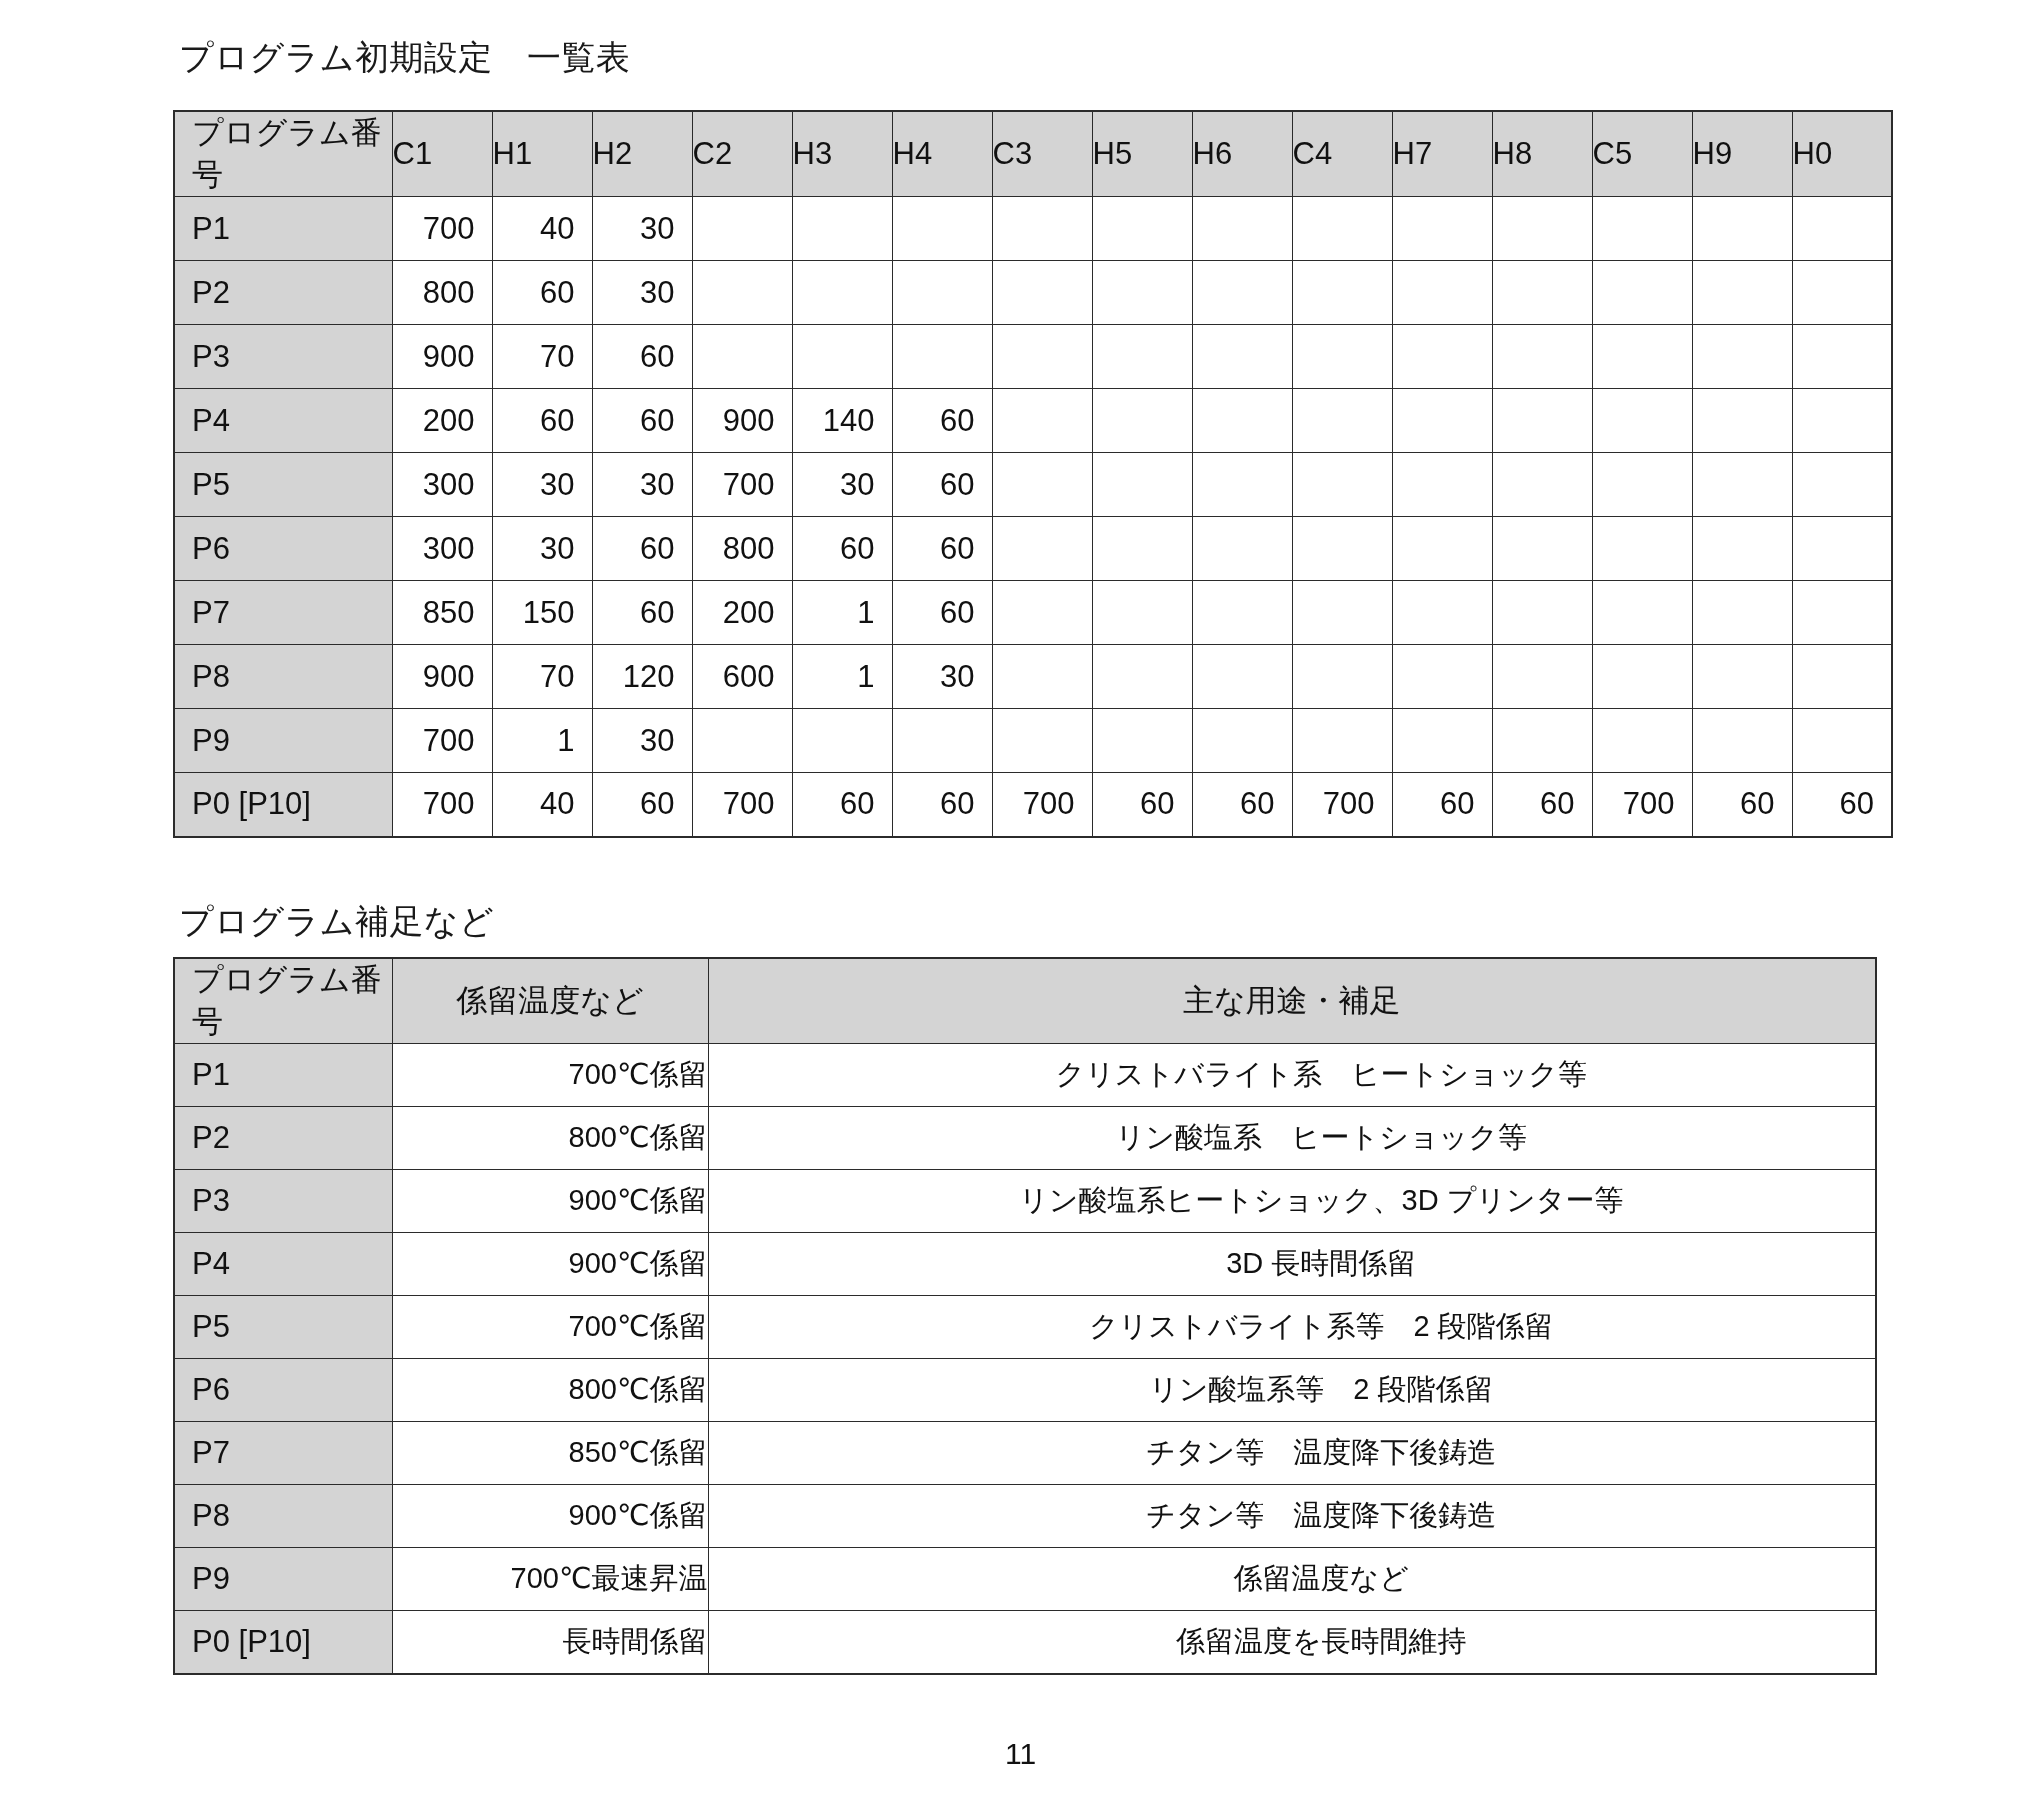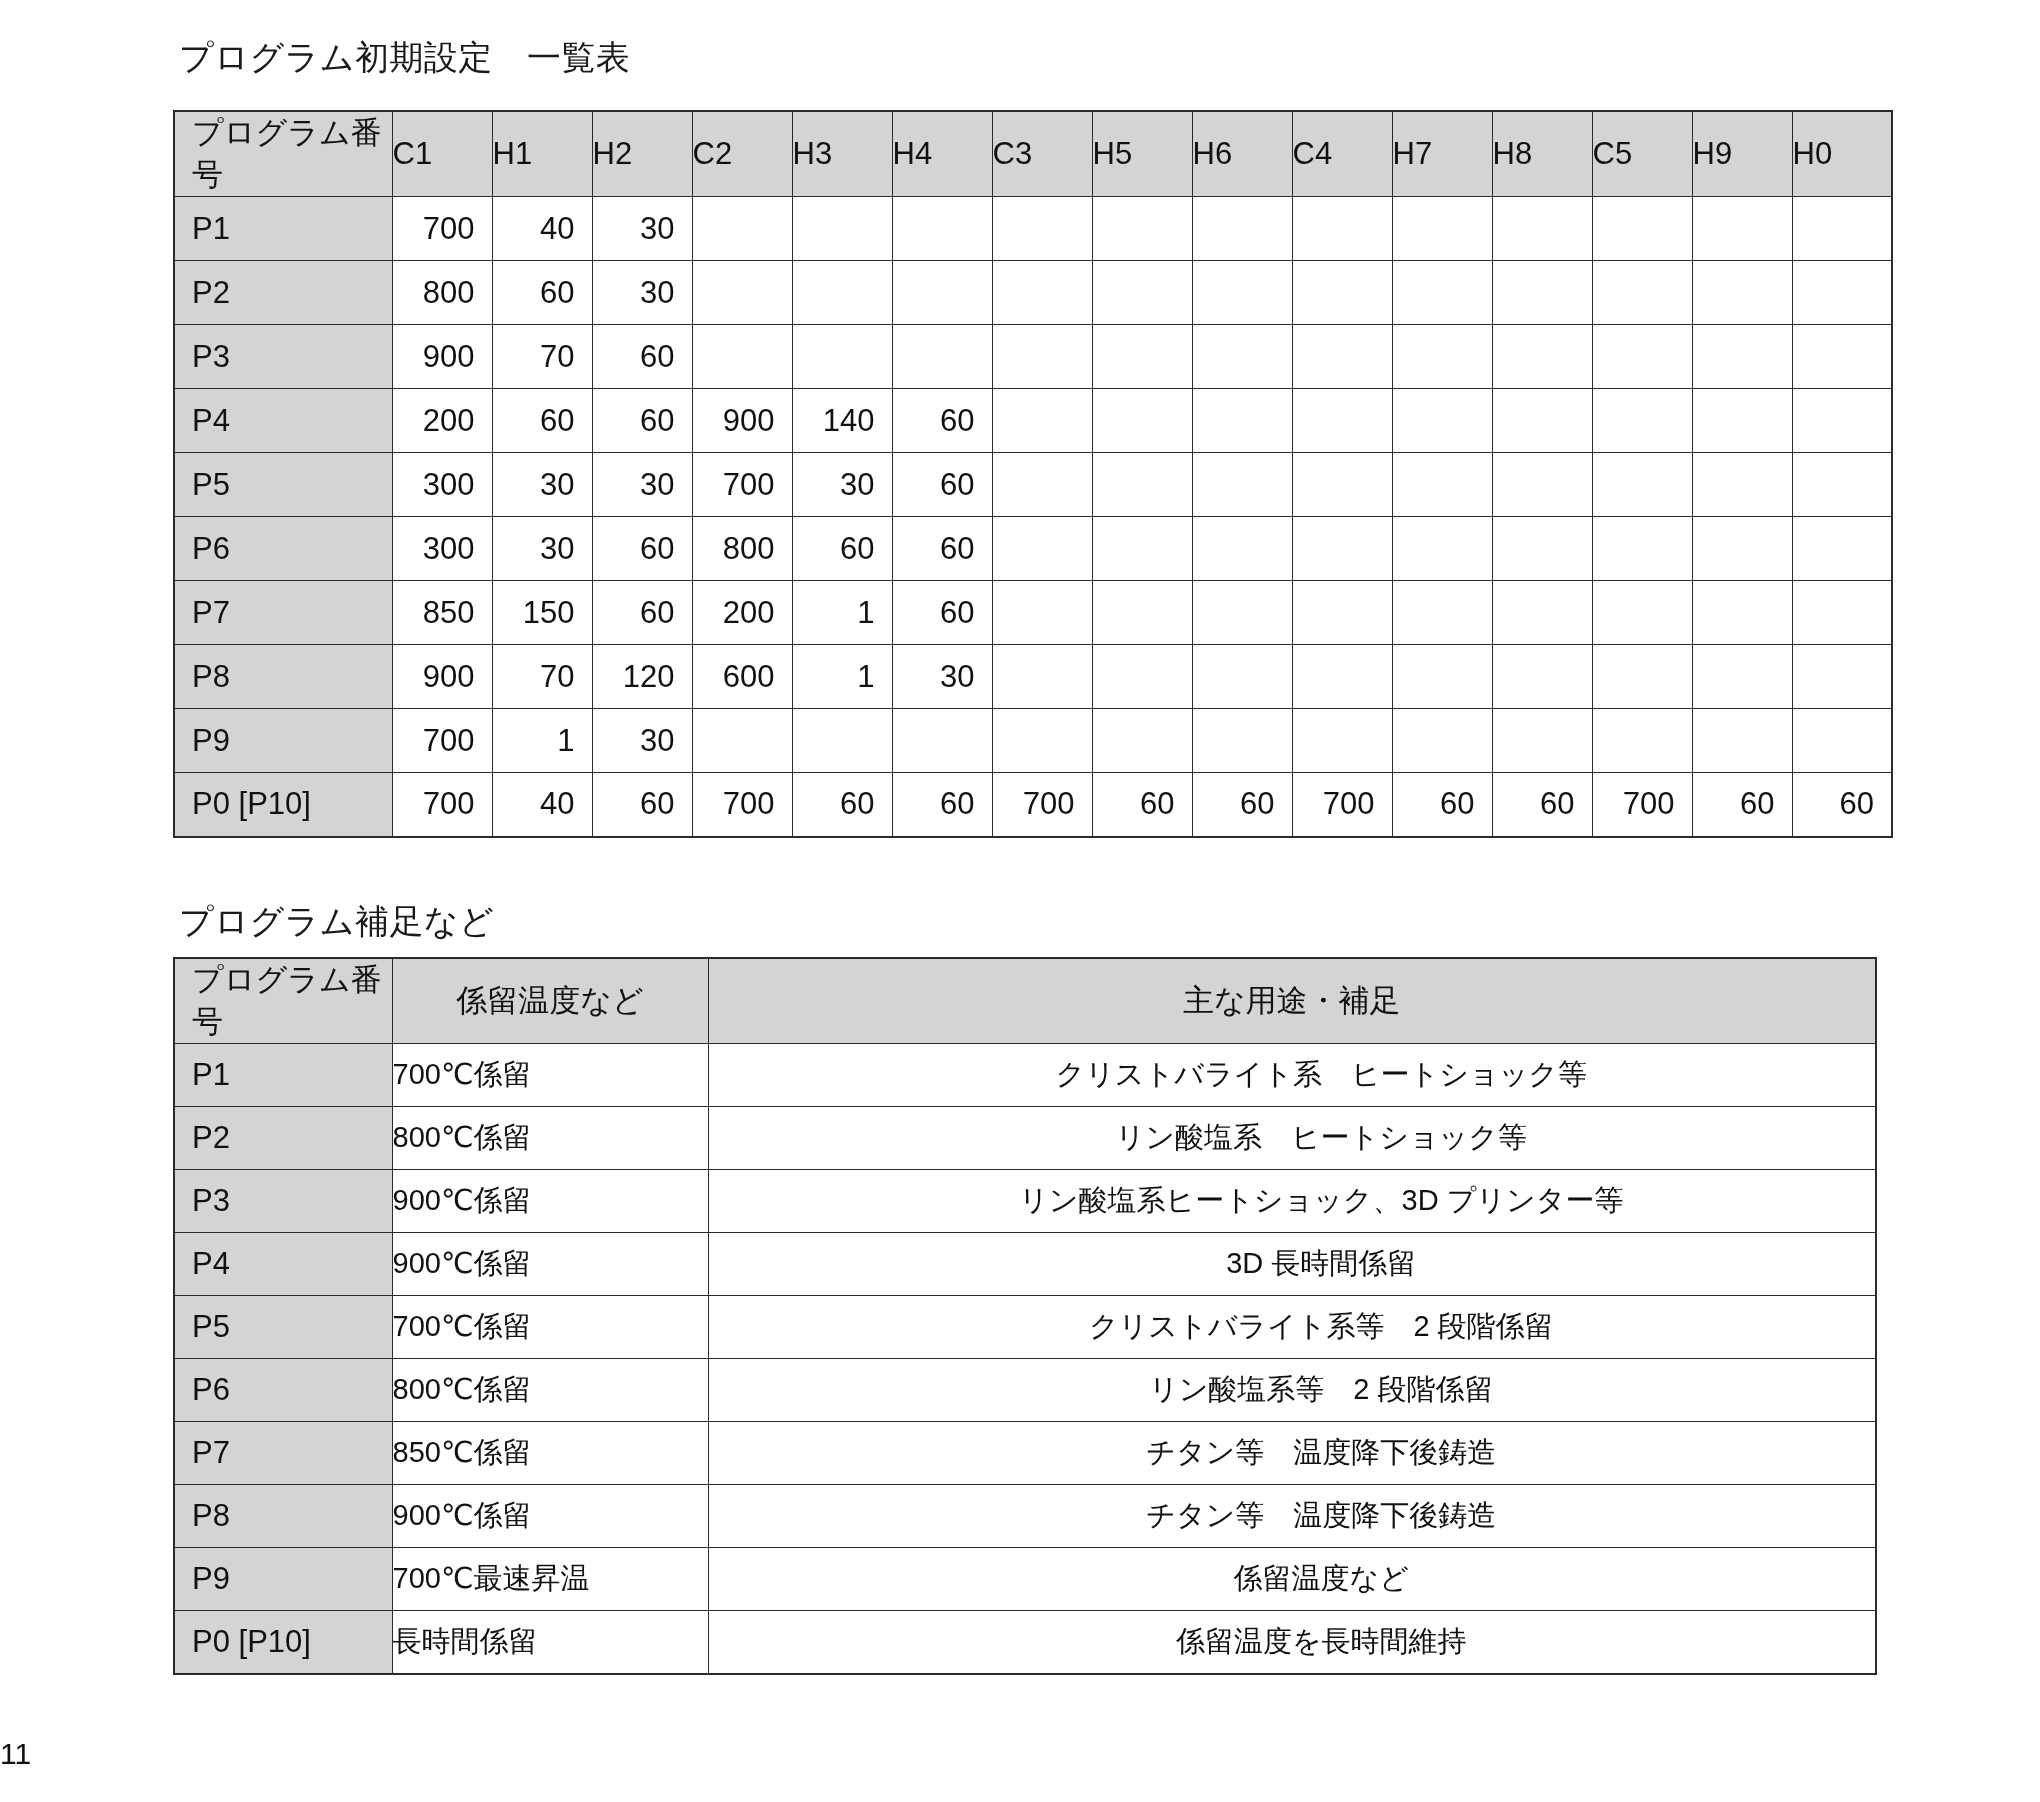--- a/index.html
+++ b/index.html
@@ -115,36 +115,36 @@
     text-align: center;
   }
   #table-program-notes tbody td.rowhead {
     background: #d4d4d4;
     text-align: left;
     padding-left: 17px;
     vertical-align: middle;
     font-size: 31px;
   }
   #table-program-notes tbody td.temp {
-    text-align: left;
+    text-align: right;
     vertical-align: middle;
   }
   #table-program-notes tbody td.use {
     text-align: center;
     padding-left: 59px;
     vertical-align: middle;
   }
 
   
   #page-number {
     position: absolute;
     left: 0;
     right: 0;
     top: 1737px;
-    text-align: left;
+    text-align: center;
     font-size: 30px;
     color: #111111;
   }
 </style>
 </head>
 <body>
 
 <div class="page">
 
   <div class="section-title" id="title-program-init">プログラム初期設定　一覧表</div>

